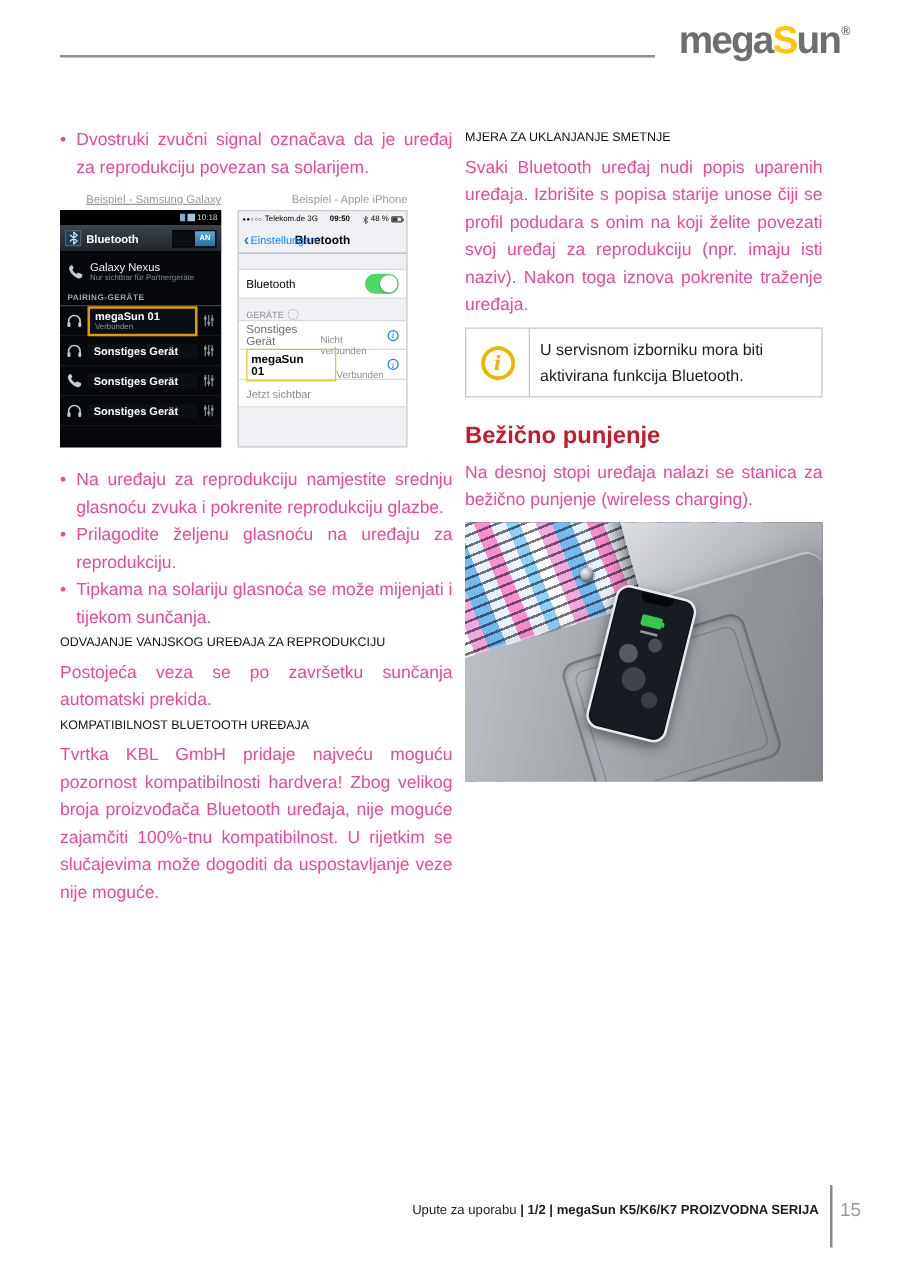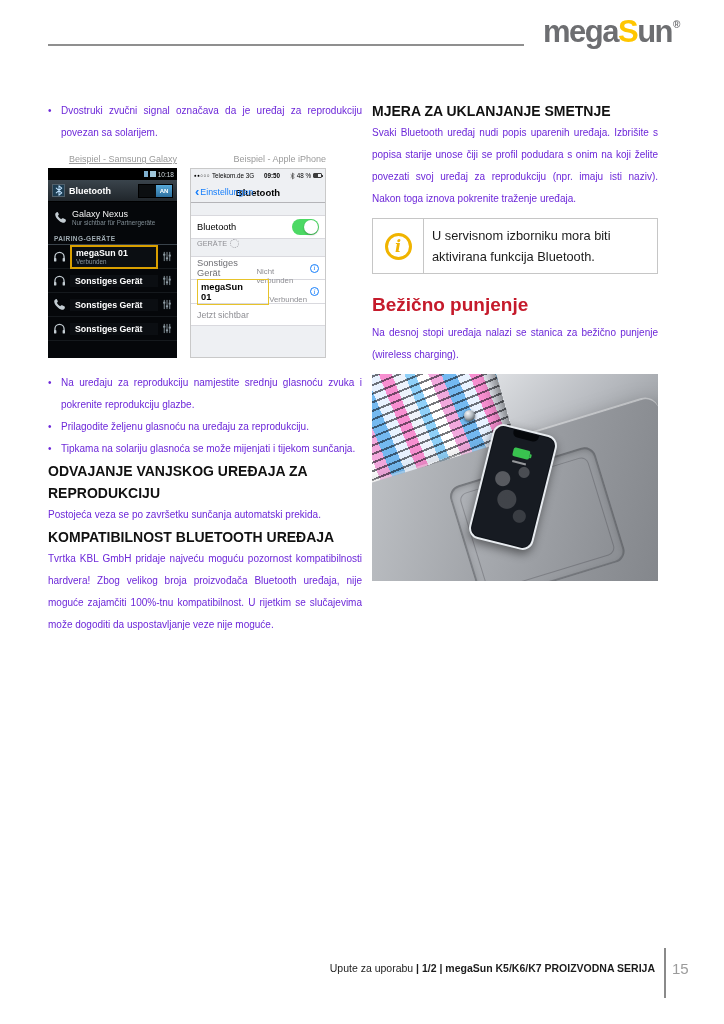--- a/index.html
+++ b/index.html
@@ -7,26 +7,26 @@
         font-family:"Liberation Sans",sans-serif;color:#1c1c1c;border-radius:26px;}
   
   .top-rule{position:absolute;left:48px;top:44px;width:476px;height:2px;background:#8f8f8f;}
   .logo{position:absolute;left:543px;top:14px;font-size:31px;font-weight:bold;
         letter-spacing:-1.5px;color:#6d6e71;}
   .logo .s{color:#ffc600;}
   .logo .mark{font-size:10px;vertical-align:14px;letter-spacing:0;margin-left:1px;color:#6d6e71;}
   
   .col-left{position:absolute;left:48px;top:100px;width:314px;}
   .col-right{position:absolute;left:372px;top:100px;width:286px;}
-  .body-txt{font-size:10px;line-height:22px;text-align:justify;color:#6d28d9;}
+  .body-txt{font-size:14px;line-height:22px;text-align:justify;color:#ec4899;}
   .bullet{display:flex;}
   .bullet .dot{flex:none;width:13px;}
   .bullet .dot::before{content:"•";}
   .bullet .t{flex:1;text-align:justify;}
-  h3.sec{font-size:14px;line-height:22px;font-weight:bold;margin:0;color:#111;}
+  h3.sec{font-size:10px;line-height:22px;font-weight:normal;margin:0;color:#111;}
   .mt14{margin-top:14px;} .mt12{margin-top:12px;}
   
   .caps{display:flex;gap:13px;margin-top:10px;font-size:9px;color:#9a9a9a;}
   .caps .c1{width:129px;text-align:right;text-decoration:underline;} .caps .c2{width:136px;text-align:right;}
   .phones{display:flex;gap:13px;margin-top:4px;}
   
   .samsung{width:129px;height:190px;background:#05070a;overflow:hidden;font-family:"Liberation Sans",sans-serif;}
   .s-status{height:12px;background:#000;display:flex;align-items:center;justify-content:flex-end;
             gap:2px;padding:0 3px;color:#cfd8dd;font-size:6.5px;}
   .st-ic{width:4px;height:6px;background:#7fb0cf;display:inline-block;}
@@ -69,21 +69,21 @@
          border-bottom:1px solid #d9d9de;box-sizing:border-box;}
   .i-row.first{border-top:1px solid #d9d9de;}
   .i-lbl{font-size:9.3px;}
   .i-lbl.gray{color:#6f6f74;}
   .i-lbl.boxed{font-weight:bold;border:1.5px solid #e7c32a;padding:2px 24px 2px 3px;}
   .i-status-txt{margin-left:auto;font-size:7.8px;color:#8e8e93;margin-top:16px;}
   .i-info{width:9px;height:9px;border:1px solid #157efb;border-radius:50%;color:#157efb;
           font-size:6.5px;font-style:italic;font-family:"DejaVu Serif",serif;display:flex;
           align-items:center;justify-content:center;margin-left:3px;flex:none;box-sizing:border-box;}
   .i-info::before{content:"i";}
-  .i-sec{height:17px;display:flex;align-items:flex-start;gap:3px;padding:0 6px;font-size:7.3px;color:#8e8e93;}
+  .i-sec{height:17px;display:flex;align-items:flex-end;gap:3px;padding:0 6px;font-size:7.3px;color:#8e8e93;}
   .spin{width:7px;height:7px;border:1px dotted #a2a2a8;border-radius:50%;}
   .i-toggle{width:27px;height:16px;border-radius:9px;background:#4cd964;position:relative;margin-left:auto;flex:none;}
   .i-toggle::after{content:"";position:absolute;right:1px;top:1px;width:14px;height:14px;border-radius:50%;
                    background:#fff;box-shadow:0 1px 2px rgba(0,0,0,.3);}
   
   .infobox{display:flex;border:1px solid #c6c6c6;margin-top:8px;height:56px;align-items:stretch;box-sizing:border-box;}
   .ib-left{width:50px;flex:none;border-right:1px solid #c6c6c6;display:flex;align-items:center;justify-content:center;}
   .info-ring{width:27px;height:27px;border:3.5px solid #f0b400;border-radius:50%;color:#f0b400;
              display:flex;align-items:center;justify-content:center;font-family:"DejaVu Serif",serif;
              font-weight:bold;font-style:italic;font-size:16px;box-sizing:border-box;}

